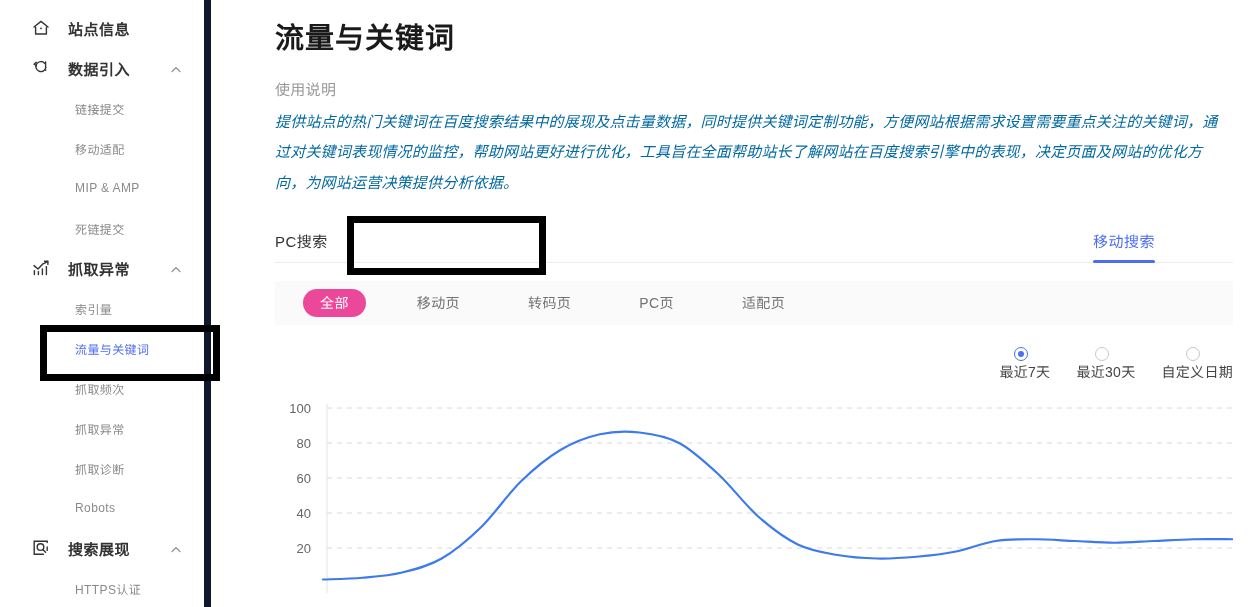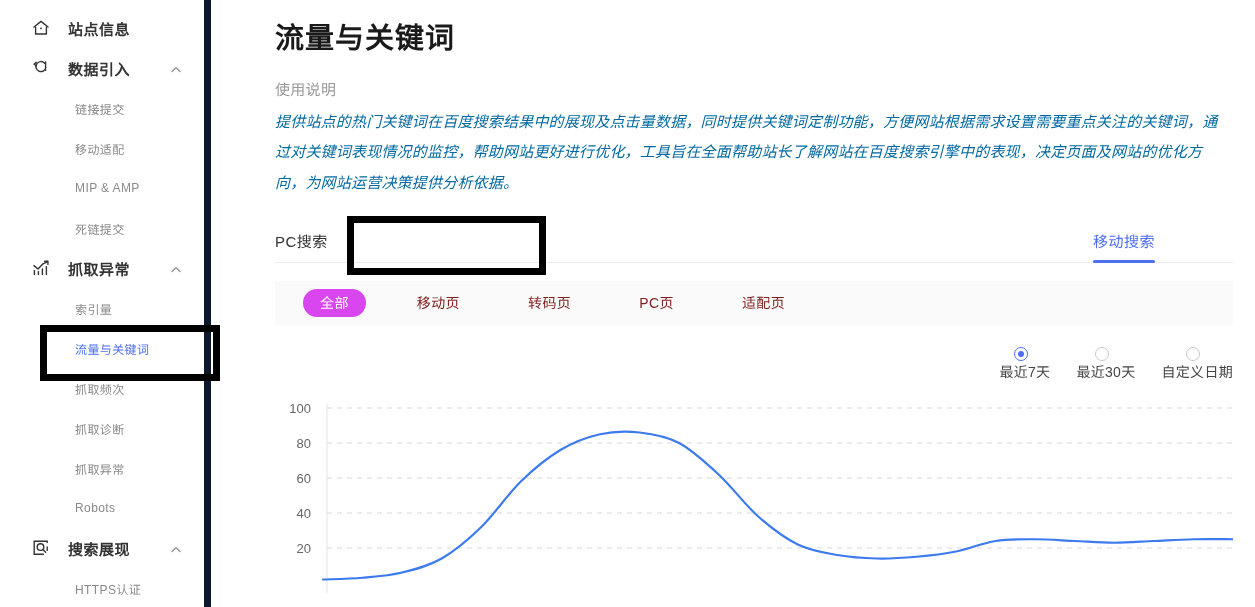--- a/index.html
+++ b/index.html
@@ -153,30 +153,30 @@
     margin-top: 18px;
     height: 44px;
     background: #fafafa;
     display: flex;
     align-items: center;
     padding-left: 28px;
     width: 958px;
   }
   .pill {
     font-size: 14px;
-    color: #7f1d1d;
+    color: #737373;
     padding: 6px 17px;
     border-radius: 14px;
     margin-right: 34px;
     cursor: pointer;
     line-height: 1.2;
     letter-spacing: .4px;
   }
   .pill.active {
-    background: #d946ef;
+    background: #ec4899;
     color: #fff;
   }
 
   
   .radio-row {
     display: flex;
     align-items: center;
     justify-content: flex-end;
     margin-top: 22px;
     width: 958px;
@@ -308,24 +308,24 @@
       <div class="nav-child">
         <span>索引量</span>
       </div>
       <div class="nav-child active">
         <span>流量与关键词</span>
       </div>
       <div class="nav-child">
         <span>抓取频次</span>
       </div>
       <div class="nav-child">
+        <span>抓取异常</span>
+      </div>
+      <div class="nav-child">
         <span>抓取诊断</span>
-      </div>
-      <div class="nav-child">
-        <span>抓取异常</span>
       </div>
       <div class="nav-child">
         <span>Robots</span>
       </div>
     </div>
 
     <div class="nav-group">
       <div class="nav-top">
         <span class="nav-icon">
           <svg width="20" height="20" viewBox="0 0 20 20" fill="none" stroke="#333" stroke-width="1.4" stroke-linecap="round">

